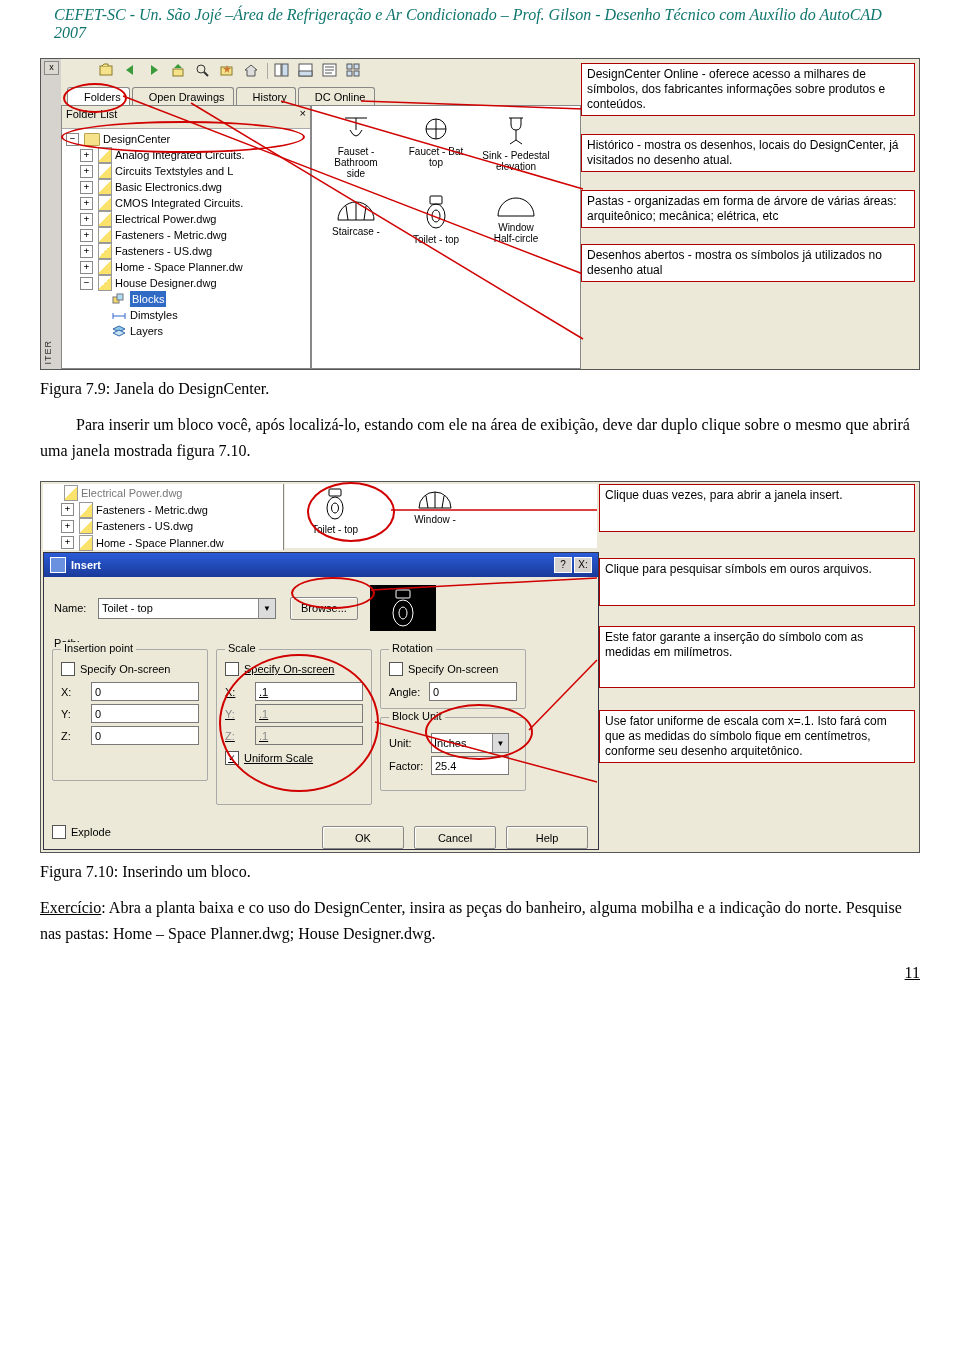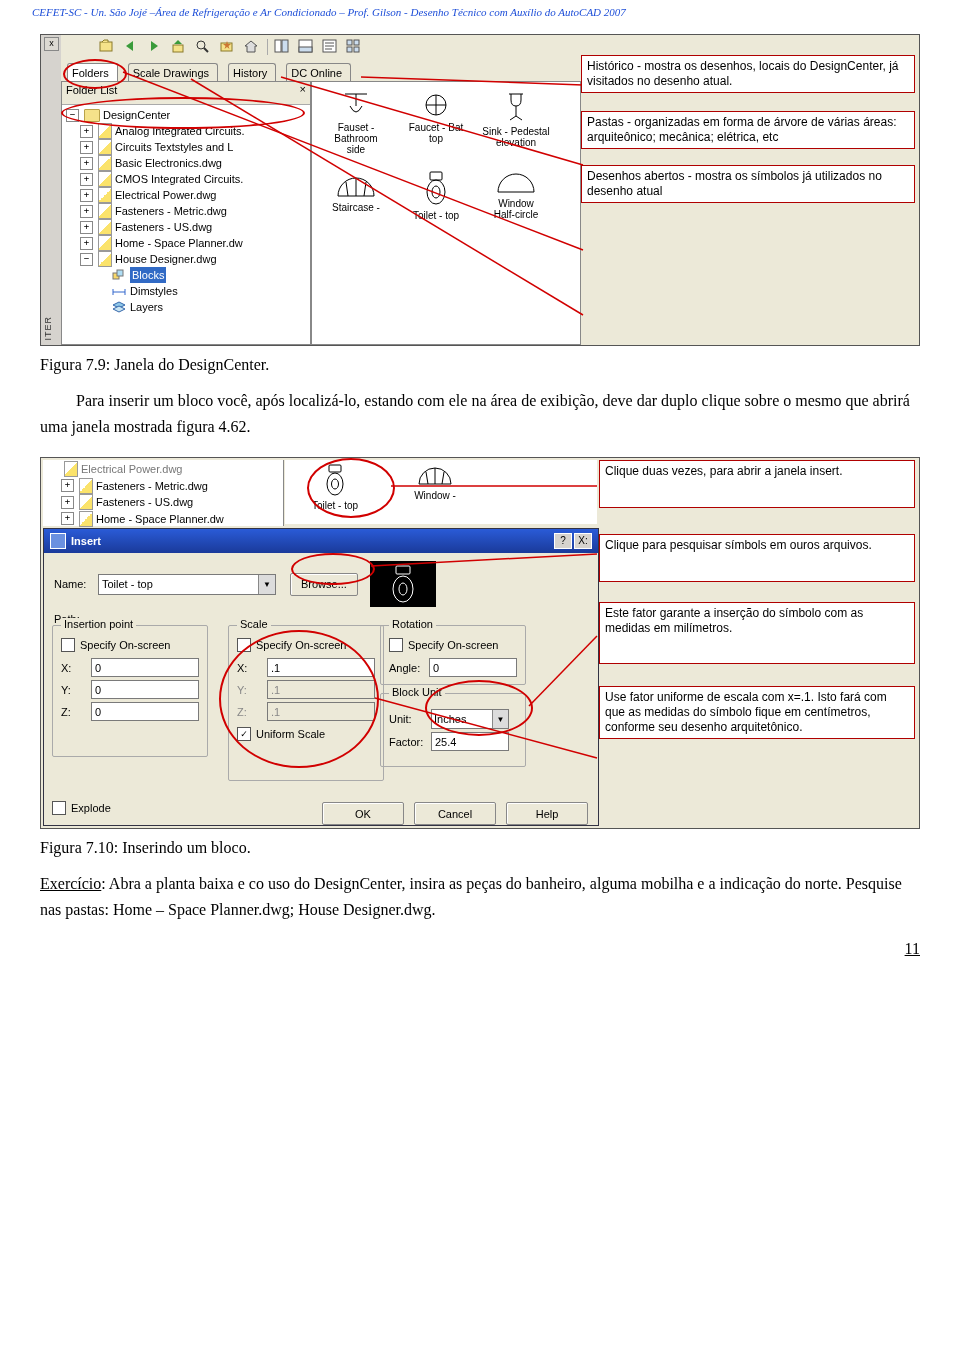--- a/index.html
+++ b/index.html
@@ -1,24 +1,24 @@
 <!DOCTYPE html>
 <html><head>
 <meta charset="utf-8">
 <style>
 body { font-family: "Times New Roman", serif; background: #fff; margin: 0; padding: 0; width: 960px; }
 .page { padding: 0 40px 40px 40px; }
-.header-line { color: #1d4ed8; font-style: italic; font-size: 11px; padding: 6px 32px; }
+.header-line { color: #0f766e; font-style: italic; font-size: 16px; padding: 6px 54px; }
 .screenshot { border: 1px solid #555; margin: 10px 0; position: relative; font-family: Tahoma, Arial, sans-serif; font-size: 11px; background: #ece9d8; }
 .screenshot1 { height: 310px; }
 .screenshot2 { height: 370px; }
 .ss-toolbar { position: absolute; left: 20px; top: 0; width: 520px; height: 24px; background: #ece9d8; border-bottom: 1px solid #aaa; display: flex; align-items: center; gap: 6px; padding-left: 38px; }
 .ss-toolbar span { width: 18px; height: 16px; display: inline-block; }
 .ss-tabs { position: absolute; left: 20px; top: 24px; width: 520px; height: 22px; background: #ece9d8; display: flex; align-items: flex-end; padding-left: 6px; }
-.ss-tab { border: 1px solid #888; border-bottom: none; padding: 3px 8px 2px 4px; margin-right: 10px; background: #ece9d8; font-size: 11px; border-radius: 3px 3px 0 0; }
+.ss-tab { border: 1px solid #888; border-bottom: none; padding: 3px 8px 2px 16px; margin-right: 2px; background: #ece9d8; font-size: 11px; border-radius: 3px 3px 0 0; }
 .ss-tab.active { background: #fff; }
 .ss-close-grip { position: absolute; left: 0; top: 0; width: 20px; height: 310px; background: #d6d3ce; }
 .ss-closex { position: absolute; left: 3px; top: 2px; width: 13px; height: 12px; background: #dcd9d2; border: 1px solid #888; font-size: 9px; text-align: center; line-height: 11px; }
 .iter-label { position: absolute; left: 2px; bottom: 4px; font-size: 9px; color: #333; writing-mode: vertical-rl; transform: rotate(180deg); letter-spacing: 1px; }
 .ss-left-pane { position: absolute; left: 20px; top: 46px; width: 248px; height: 262px; background: #fff; border: 1px solid #888; }
 .ss-left-header { height: 18px; background: #ece9d8; border-bottom: 1px solid #aaa; padding: 2px 4px; font-size: 11px; position: relative; }
 .ss-left-header .x { position: absolute; right: 4px; top: 1px; font-family: Arial; }
 .tree { padding: 2px 2px; font-size: 11px; line-height: 16px; }
 .tree-row { display: flex; align-items: center; height: 16px; }
 .tree-toggle { width: 11px; height: 11px; border: 1px solid #888; font-size: 9px; line-height: 9px; text-align: center; margin-right: 2px; font-family: monospace; }
@@ -129,21 +129,21 @@
           </svg></span>
     <span><svg width="16" height="14">
             <rect x="1" y="1" width="5" height="5" fill="#cde" stroke="#555"></rect>
             <rect x="8" y="1" width="5" height="5" fill="#cde" stroke="#555"></rect>
             <rect x="1" y="8" width="5" height="5" fill="#cde" stroke="#555"></rect>
             <rect x="8" y="8" width="5" height="5" fill="#cde" stroke="#555"></rect>
           </svg></span>
   </div>
   <div class="ss-tabs">
     <div class="ss-tab active">Folders</div>
-    <div class="ss-tab">Scale Drawings</div>
+    <div class="ss-tab">Open Drawings</div>
     <div class="ss-tab">History</div>
     <div class="ss-tab">DC Online</div>
   </div>
   <div class="ss-left-pane">
     <div class="ss-left-header">
       <span>Folder List</span>
       <span class="x">×</span>
     </div>
     <div class="tree">
       <div class="tree-row">
@@ -302,32 +302,33 @@
   <div class="red-ellipse" style="left:20px; top:62px; width:240px; height:28px;"></div>
 
   <svg style="position:absolute; left:0; top:0; width:560px; height:310px; pointer-events:none;">
     <line x1="82" y1="37" x2="542" y2="215" stroke="#d10000" stroke-width="1.5"></line>
     <line x1="150" y1="44" x2="542" y2="280" stroke="#d10000" stroke-width="1.5"></line>
     <line x1="240" y1="42" x2="542" y2="130" stroke="#d10000" stroke-width="1.5"></line>
     <line x1="320" y1="42" x2="542" y2="50" stroke="#d10000" stroke-width="1.5"></line>
   </svg>
 
   <div class="annotations">
+    <div class="annotation-box">DesignCenter Online - oferece acesso a milhares de símbolos, dos fabricantes informações sobre produtos e conteúdos.</div>
     <div style="height:14px"></div>
     <div class="annotation-box">Histórico - mostra os desenhos, locais do DesignCenter, já visitados no desenho atual.</div>
     <div style="height:14px"></div>
     <div class="annotation-box">Pastas - organizadas em forma de árvore de várias áreas: arquiteônico; mecânica; elétrica, etc</div>
     <div style="height:12px"></div>
     <div class="annotation-box">Desenhos abertos - mostra os símbolos já utilizados no desenho atual</div>
   </div>
 </div>
 
 <div class="caption">Figura 7.9: Janela do DesignCenter.</div>
 
-<div class="body-text indent">Para inserir um bloco você, após localizá-lo, estando com ele na área de exibição, deve dar duplo clique sobre o mesmo que abrirá uma janela mostrada figura 4.62.</div>
+<div class="body-text indent">Para inserir um bloco você, após localizá-lo, estando com ele na área de exibição, deve dar duplo clique sobre o mesmo que abrirá uma janela mostrada figura 7.10.</div>
 
 <div class="screenshot screenshot2">
   <div class="ss2-tree" style="height:66px;">
     <div class="tree" style="padding:1px 2px">
       <div class="tree-row" style="color:#777">
             <span class="tree-indent" style="width:16px"></span>
             <span class="tree-icon dwg"></span>
             <span>Electrical Power.dwg</span>
           </div>
       <div class="tree-row">
@@ -418,21 +419,21 @@
                 <span class="fl">Y:</span>
                 <div class="text-input" style="width:100px">0</div>
               </div>
           <div class="field-row">
                 <span class="fl">Z:</span>
                 <div class="text-input" style="width:100px">0</div>
               </div>
         </div>
       </div>
 
-      <div class="group" style="left:184px; top:72px; width:154px; height:154px;">
+      <div class="group" style="left:172px; top:72px; width:154px; height:154px;text-decoration:underline;">
         <div class="group-title">Scale</div>
         <div class="group-inner">
           <div class="chk">
                 <span class="chk-box"></span>
                 <span>Specify On-screen</span>
               </div>
           <div class="field-row">
                 <span class="fl">X:</span>
                 <div class="text-input" style="width:100px">.1</div>
               </div>

